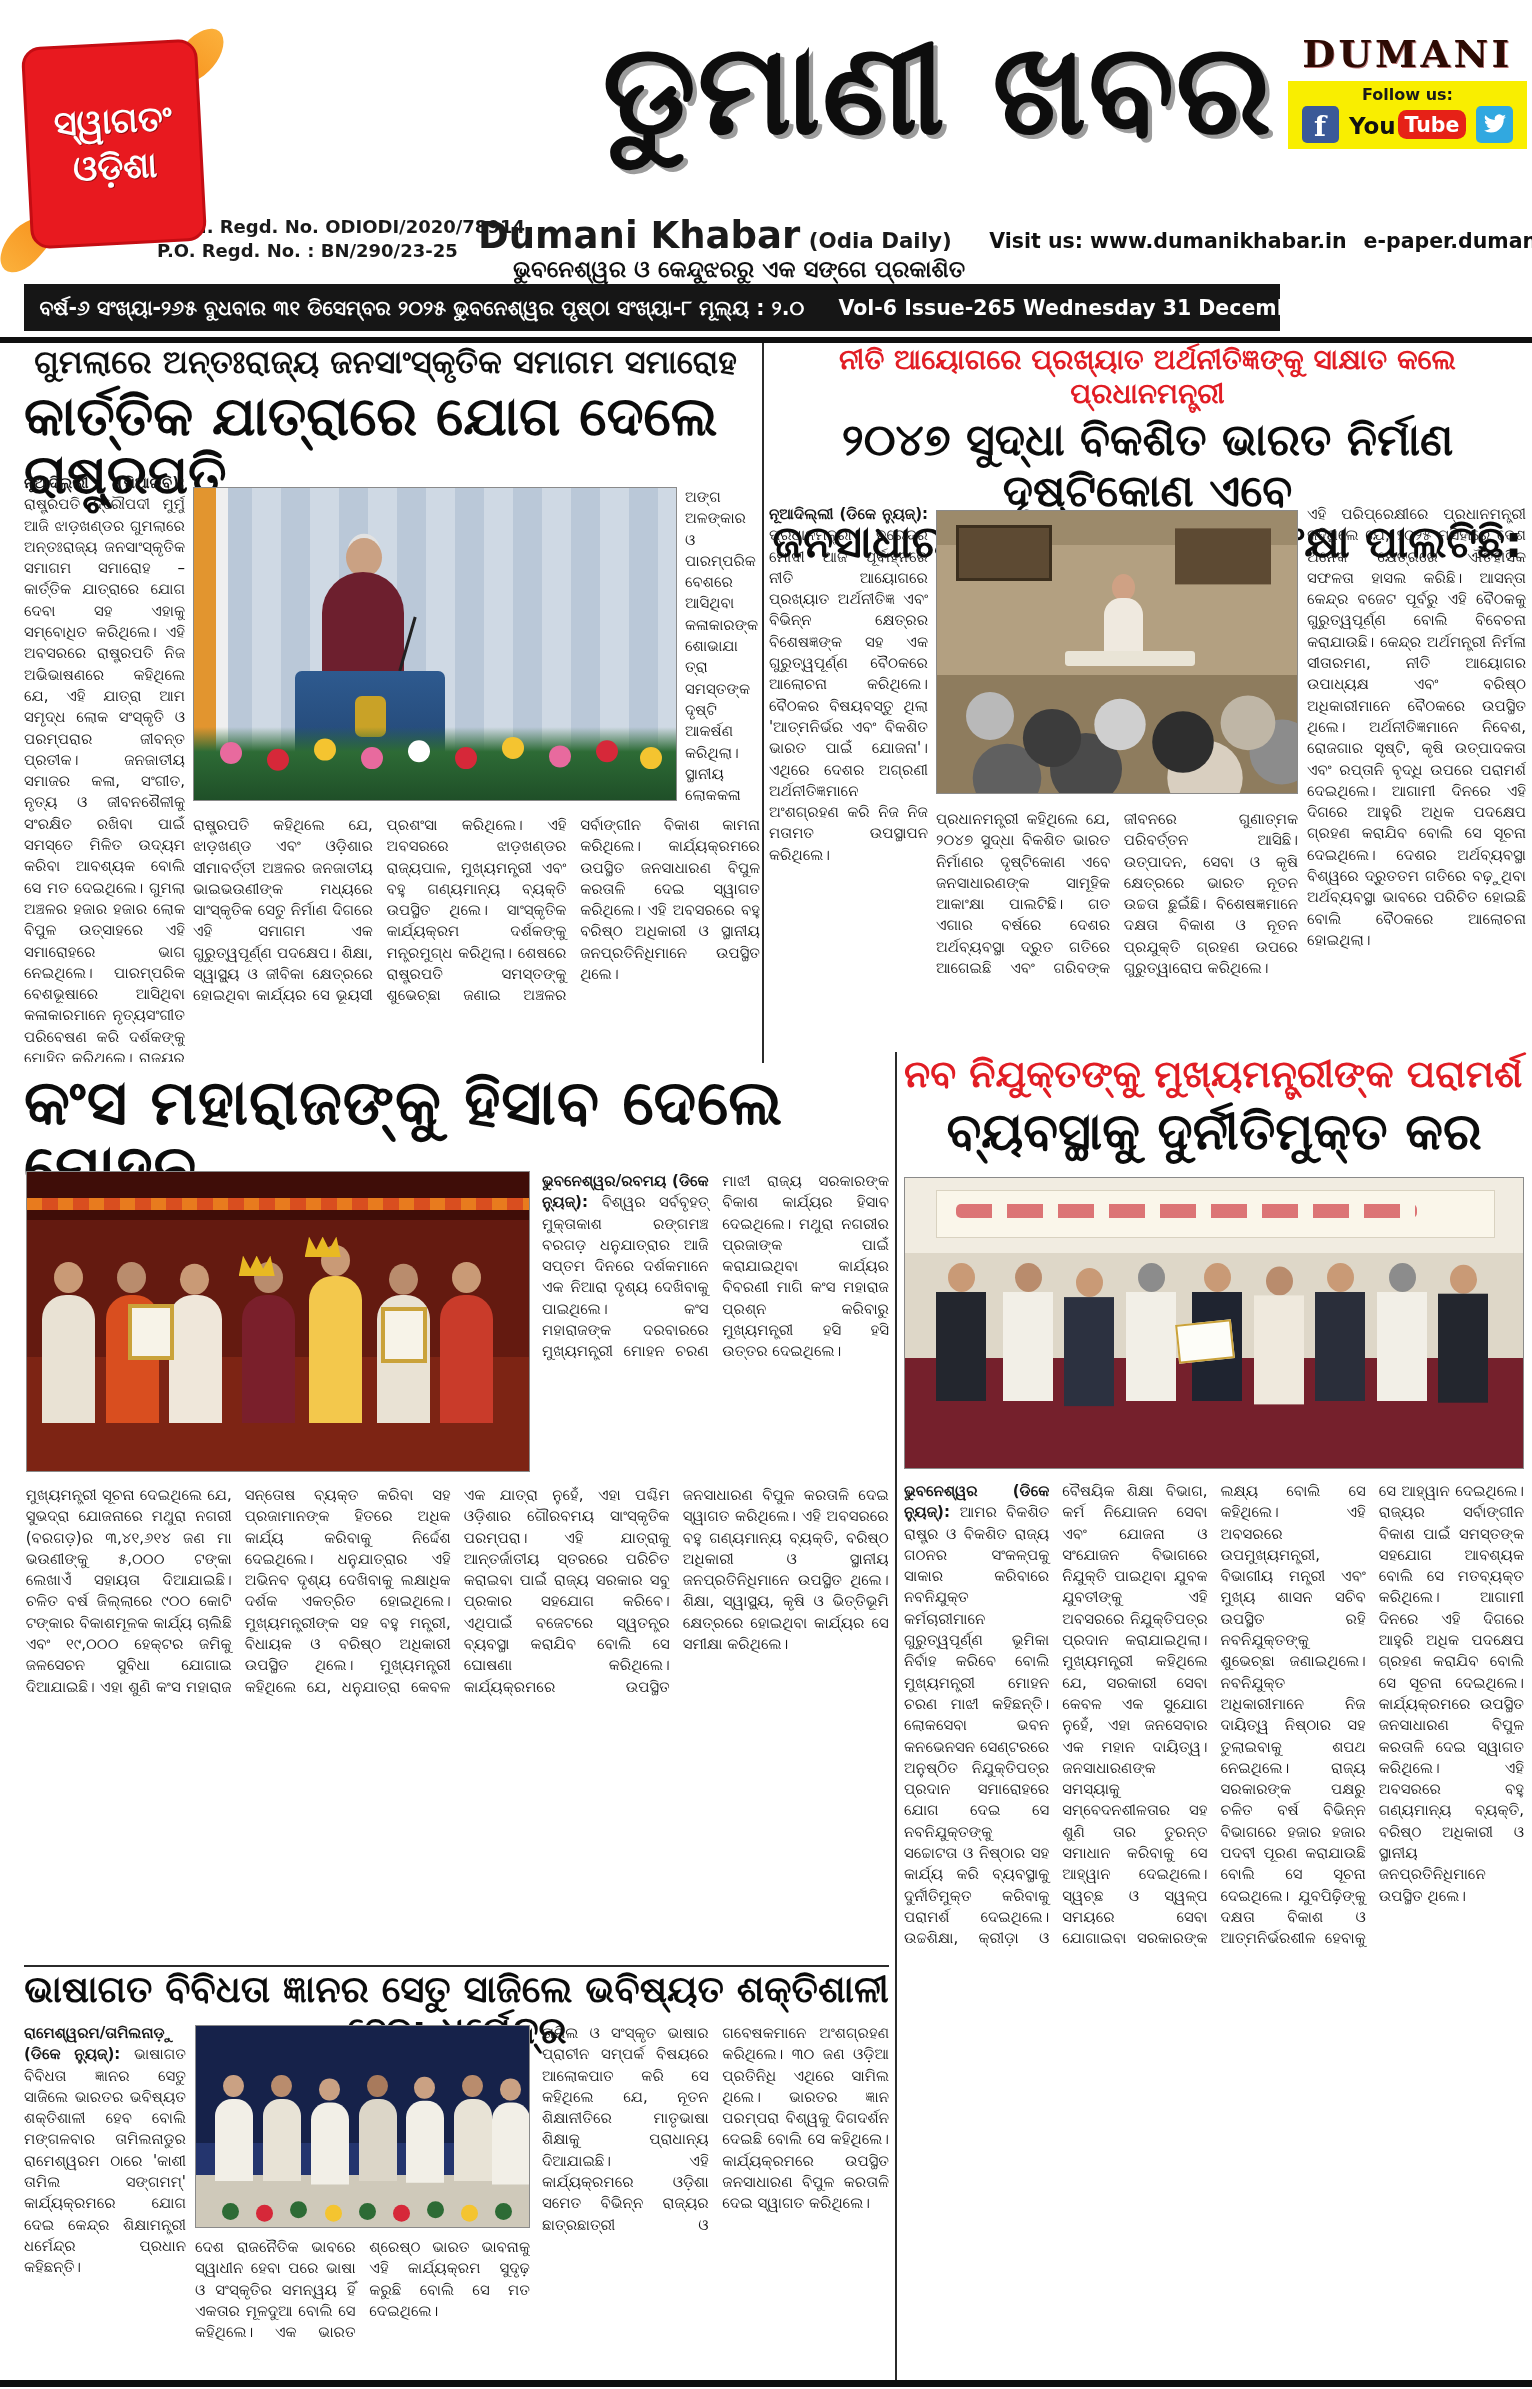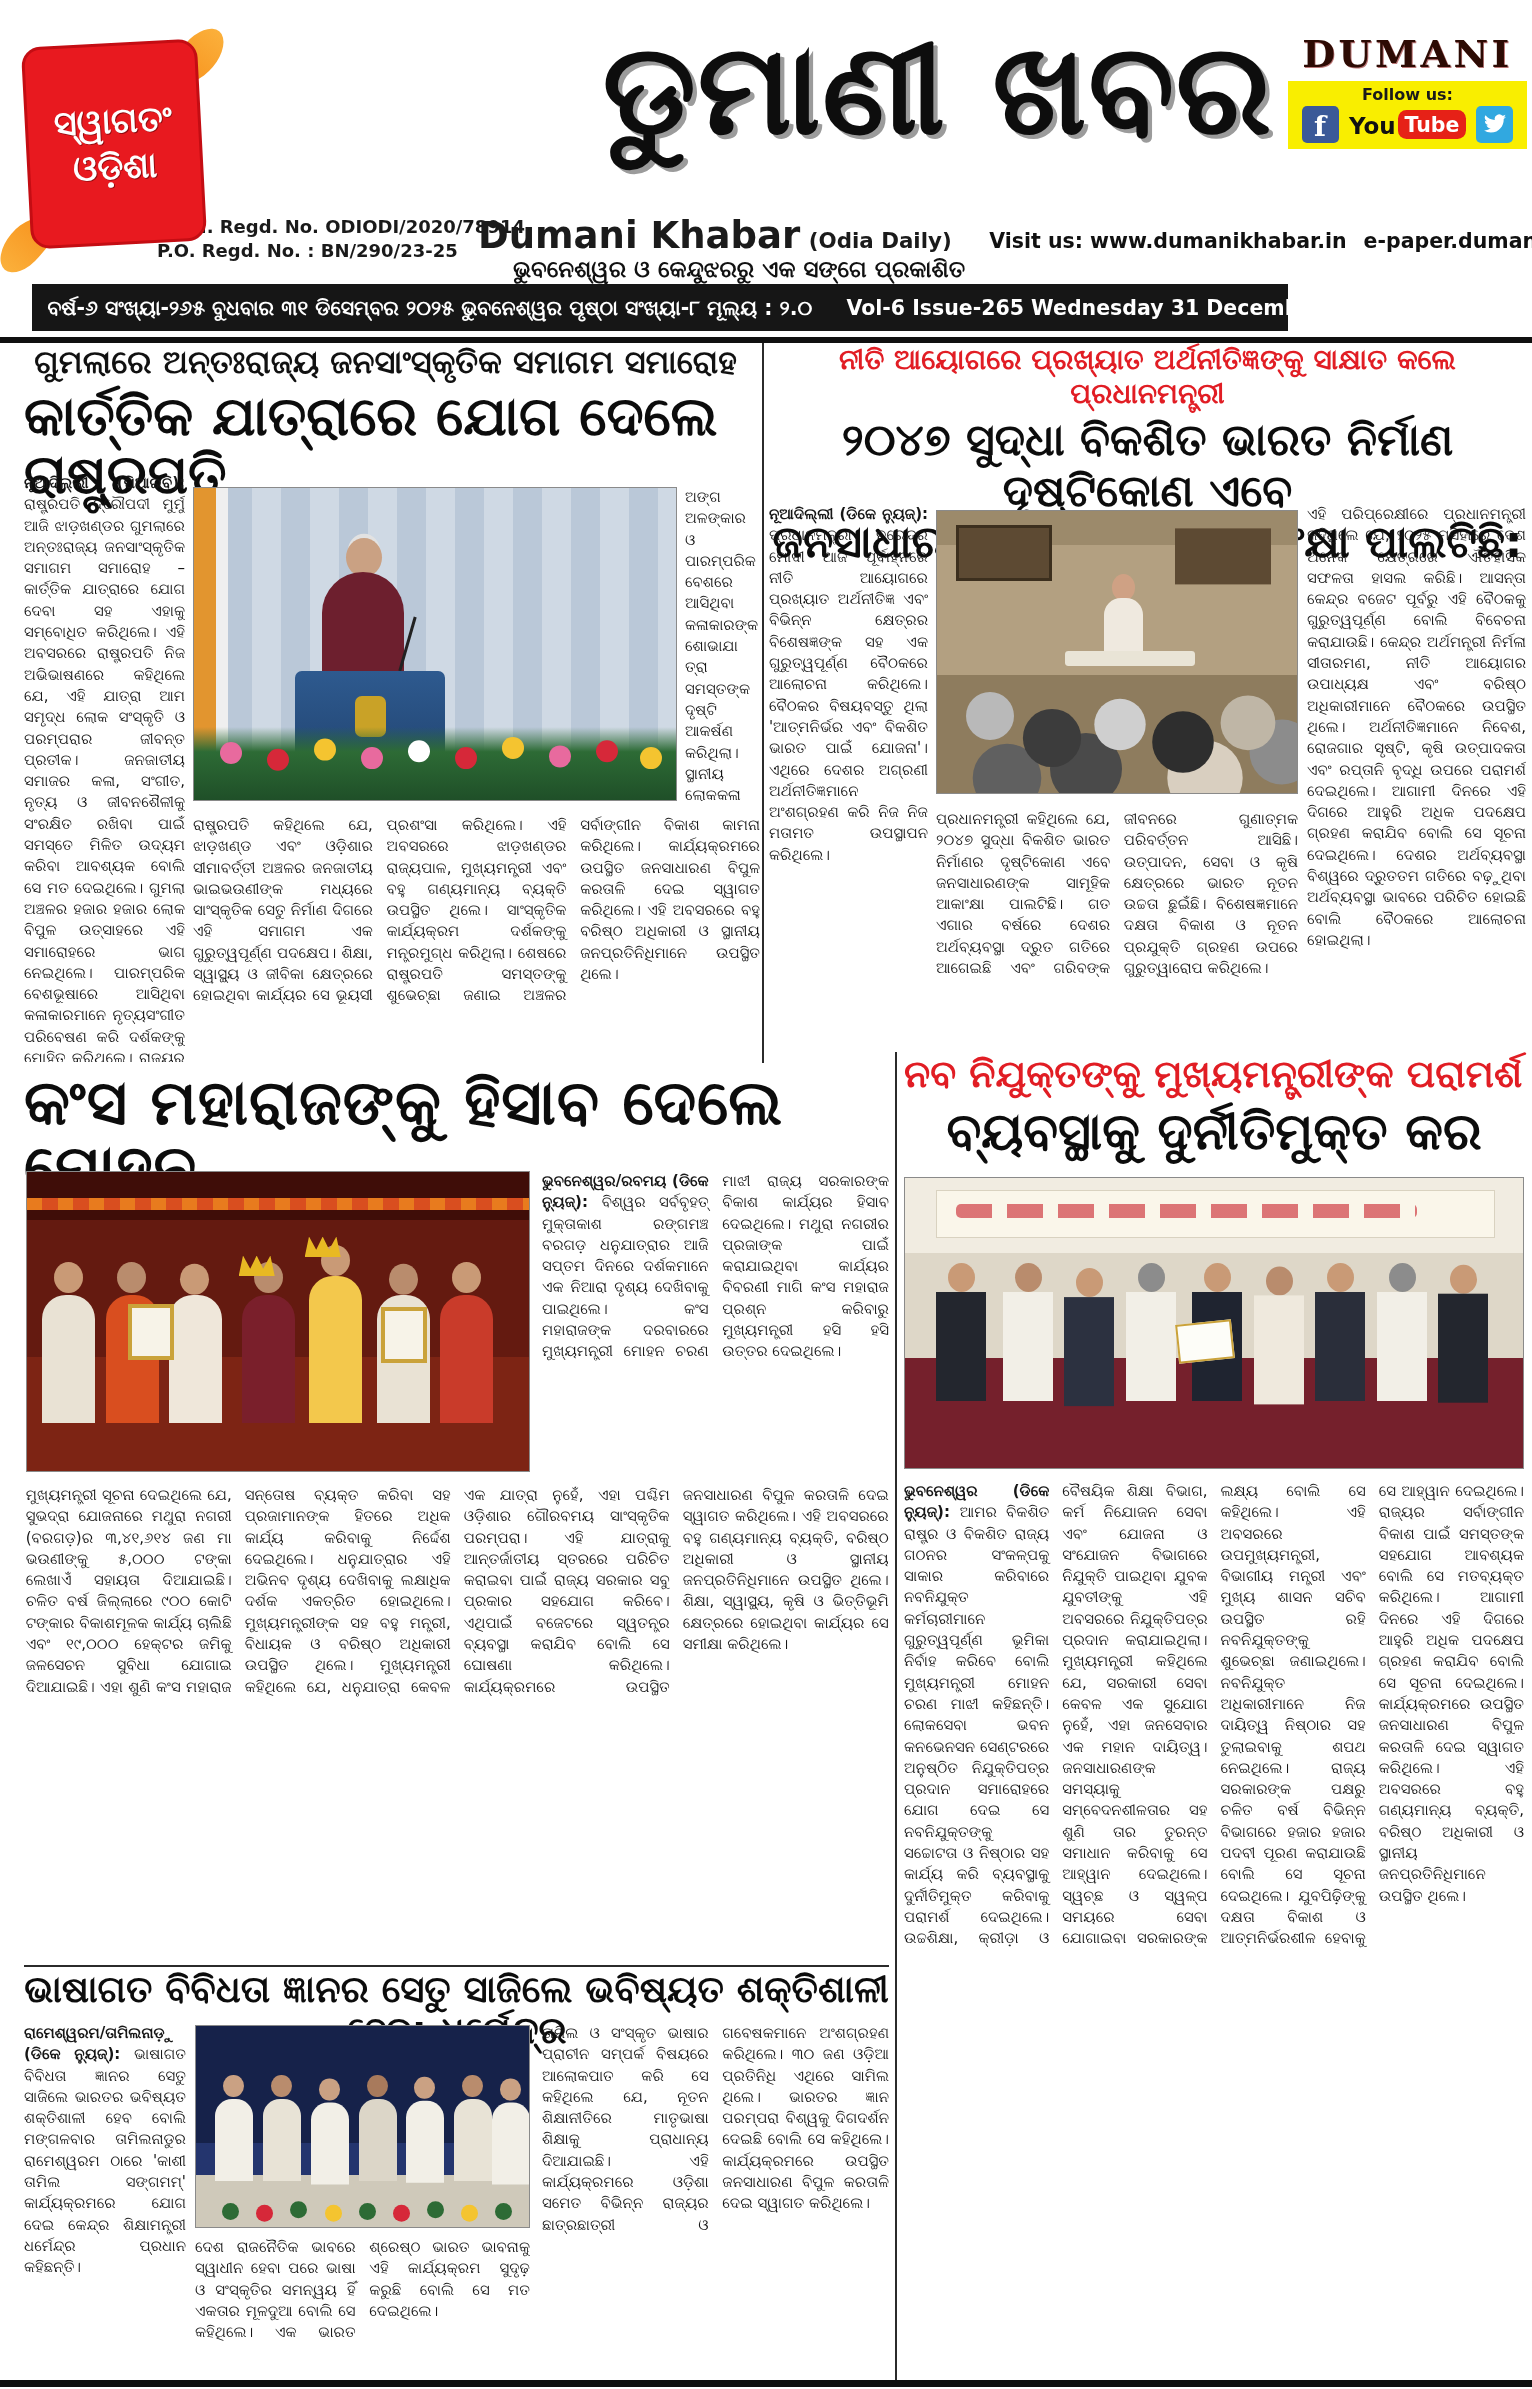--- a/index.html
+++ b/index.html
@@ -14,21 +14,21 @@
 .flame.f-bot{left:6.8px;top:214px;transform:rotate(-140deg)}
 .masthead{position:absolute;left:256px;top:24px;width:1017px;text-align:right;font-size:126px;line-height:1.05;font-weight:bold;color:#0d0d0d;letter-spacing:1.7px;text-shadow:4.3px 4.3px 0 #9b9b9b, -1.7px -1.7px 0 #fff}
 .rni{position:absolute;left:157px;top:215px;font-size:18px;font-weight:bold;line-height:1.35;color:#1a1a1a}
 .paperline{position:absolute;left:478px;top:214px;width:820px;display:flex;align-items:baseline;gap:8.5px;white-space:nowrap}
 .paperline .nm{font-size:37px;font-weight:bold;color:#1b1b1b}
 .paperline .sub{font-size:21.4px;font-weight:bold;color:#1b1b1b}
 .paperline .visit{font-size:20.5px;font-weight:bold;margin-left:29px;color:#111}
 .paperline .dot{width:11px;height:11px;border-radius:50%;background:#e8191f;align-self:center}
 .paperline .ep{font-size:20.5px;font-weight:bold;color:#111}
 .published{position:absolute;left:513px;top:256px;width:598px;text-align:left;font-size:23px;color:#111;font-weight:bold}
-.datebar{position:absolute;left:32px;top:284px;width:1256px;height:47px;background:#161616;color:#fff;display:flex;align-items:center;padding:0 15.4px;font-size:20.5px;font-weight:bold;white-space:nowrap}
+.datebar{position:absolute;left:24px;top:284px;width:1256px;height:47px;background:#161616;color:#fff;display:flex;align-items:center;padding:0 15.4px;font-size:20.5px;font-weight:bold;white-space:nowrap}
 .datebar .div{width:1.7px;height:29px;background:#fff;margin:0 17px}
 .datebar .left{flex:1}
 .headrule{position:absolute;left:0;top:337px;width:1533px;height:6px;background:#101010}
 
 .tvlogo{position:absolute;left:1288px;top:26px;width:239px;text-align:center}
 .dshape{position:relative;width:181px;height:181px;margin:0 auto;background:linear-gradient(135deg,#fbb03b 0%,#f7931e 40%,#ed1c24 100%);border-radius:31px 91px 91px 31px;box-shadow:3.4px 3.4px 0 #c9c9c9}
 .dring{position:absolute;left:38px;top:10.3px;width:135px;height:135px;border-radius:50%;background:#161310}
 .dhole{position:absolute;left:73px;top:44px;width:67px;height:67px;border-radius:50%;background:#fff}
 .dtv{position:absolute;left:67px;top:38px;width:79px;height:79px;border-radius:50%;background:radial-gradient(circle at 35% 30%,#fbb03b,#f15a24 75%);border:4.3px solid #fff;display:flex;align-items:center;justify-content:center;color:#fff;font-weight:bold;font-size:32px;text-shadow:1.7px 1.7px 1.7px #a33}
 .dtail{position:absolute;left:8.5px;top:128px;width:51px;height:44px;background:linear-gradient(135deg,#f7931e,#ed1c24);border-radius:0 0 0 34px}

